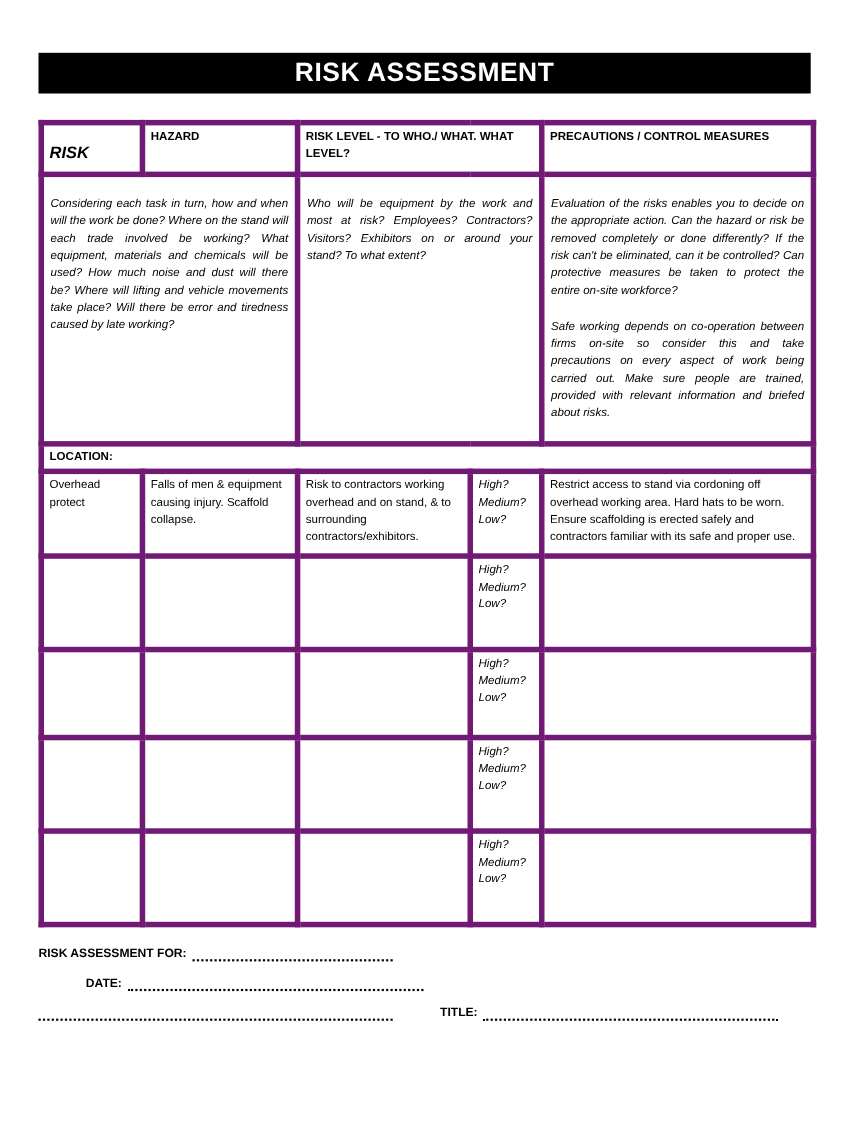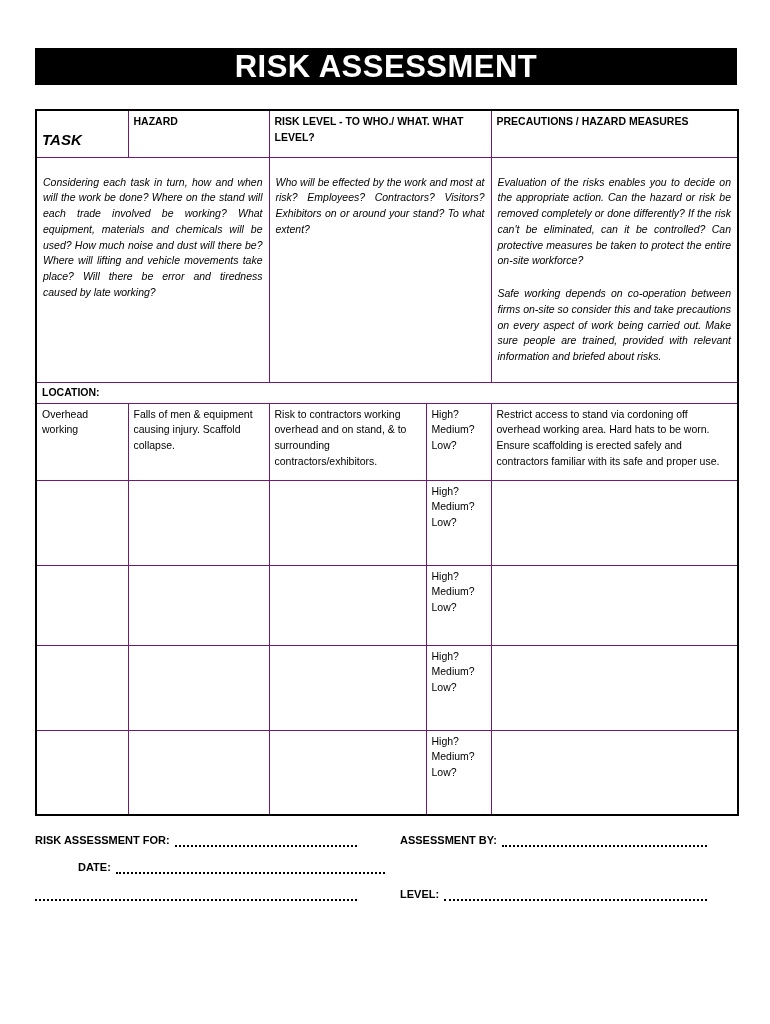--- a/index.html
+++ b/index.html
@@ -12,33 +12,33 @@
   }
   .page { position: absolute; left: 35px; top: 48px; width: 702px; }
 
   
   .banner {
     width: 702px; height: 37px;
     background: #000; color: #fff;
     display: flex; align-items: center; justify-content: center;
   }
   .banner span {
-    font-size: 31px; font-weight: 700; letter-spacing: 0.5px;
+    font-size: 24px; font-weight: 700; letter-spacing: 0.5px;
   }
 
   
   .form-table {
     margin-top: 24px;
     width: 702px;
     border-collapse: collapse;
     table-layout: fixed;
     border: 2px solid #000;
   }
   .form-table td {
-    border: 1px solid #701a75;
+    border: 5px solid #701a75;
     vertical-align: top;
     padding: 3px 5px;
     font-size: 10.5px;
     line-height: 1.5;
   }
   .row-header td { height: 47px; font-weight: 700; }
   .hdr-task {
     vertical-align: bottom !important;
     font-size: 15px !important;
     font-style: italic;
@@ -52,21 +52,21 @@
   }
   .guide p + p { margin-top: 17px; }
   .row-example-label td {
     height: 18px;
     font-weight: 700;
     padding: 2px 5px !important;
   }
   .row-example td { height: 77px; }
   .row-blank td { height: 85px; }
   .row-blank-2 td { height: 80px; }
-  .level-cell span { display: block; }
+  .level-cell span { display: block; font-style: italic; }
 
   
   .footer { margin-top: 18px; }
   .frow { display: flex; margin-bottom: 14px; }
   .fgroup { display: flex; align-items: flex-end; }
   .fgroup.left { width: 322px; text-align: center; }
   .fgroup.right { width: 307px; margin-left: 43px; }
   .flabel { font-size: 11px; font-weight: 700; white-space: nowrap; padding-bottom: 1px; }
   .dots {
     flex: 1;
@@ -89,41 +89,41 @@
     <colgroup>
       <col style="width:92px">
       <col style="width:141px">
       <col style="width:157px">
       <col style="width:65px">
       <col style="width:247px">
     </colgroup>
 
     <tbody>
         <tr class="row-header">
-      <td class="hdr-task">TASK</td>
+      <td class="hdr-task">RISK</td>
       <td>HAZARD</td>
       <td colspan="2">RISK LEVEL - TO WHO./ WHAT.  WHAT LEVEL?</td>
-      <td>PRECAUTIONS / HAZARD MEASURES</td>
+      <td>PRECAUTIONS / CONTROL MEASURES</td>
     </tr>
 
     <tr class="row-guidance">
       <td colspan="2" class="guide">Considering each task in turn, how and when will the work be done?  Where on the stand will each trade involved be working?  What equipment, materials and chemicals will be used?  How much noise and dust will there be?  Where will lifting and vehicle movements take place?  Will there be error and tiredness caused by late working?</td>
-      <td colspan="2" class="guide">Who will be effected by the work and most at risk?  Employees?  Contractors?  Visitors?  Exhibitors on or around your stand?  To what extent?</td>
+      <td colspan="2" class="guide">Who will be equipment by the work and most at risk?  Employees?  Contractors?  Visitors?  Exhibitors on or around your stand?  To what extent?</td>
       <td class="guide">
         <p>Evaluation of the risks enables you to decide on the appropriate action.  Can the hazard or risk be removed completely or done differently?  If the risk can't be eliminated, can it be controlled?  Can protective measures be taken to protect the entire on-site workforce?</p>
         <p>Safe working depends on co-operation between firms on-site so consider this and take precautions on every aspect of work being carried out.  Make sure people are trained, provided with relevant information and briefed about risks.</p>
       </td>
     </tr>
 
     <tr class="row-example-label">
       <td colspan="5">LOCATION:</td>
     </tr>
 
     <tr class="row-example">
-      <td>Overhead working</td>
+      <td>Overhead protect</td>
       <td>Falls of men &amp; equipment causing injury.  Scaffold collapse.</td>
       <td>Risk to contractors working overhead and on stand, &amp; to surrounding contractors/exhibitors.</td>
       <td class="level-cell">
         <span>High?</span>
         <span>Medium?</span>
         <span>Low?</span>
       </td>
       <td>Restrict access to stand via cordoning off overhead working area.  Hard hats to be worn.  Ensure scaffolding is erected safely and contractors familiar with its safe and proper use.</td>
     </tr>
 
@@ -176,35 +176,31 @@
     </tr>
   </tbody>
     </table>
 
   <div class="footer">
     <div class="frow">
       <div class="fgroup left">
         <span class="flabel">RISK ASSESSMENT FOR:</span>
         <span class="dots"></span>
       </div>
-      <div class="fgroup right">
-        <span class="flabel">ASSESSMENT BY:</span>
-        <span class="dots"></span>
-      </div>
     </div>
     <div class="frow">
       <div class="fgroup right">
         <span class="flabel">DATE:</span>
         <span class="dots"></span>
       </div>
     </div>
     <div class="frow">
       <div class="fgroup left">
         <span class="dots full"></span>
       </div>
       <div class="fgroup right">
-        <span class="flabel">LEVEL:</span>
+        <span class="flabel">TITLE:</span>
         <span class="dots"></span>
       </div>
     </div>
   </div>
 
 </div>
 
 </body></html>

